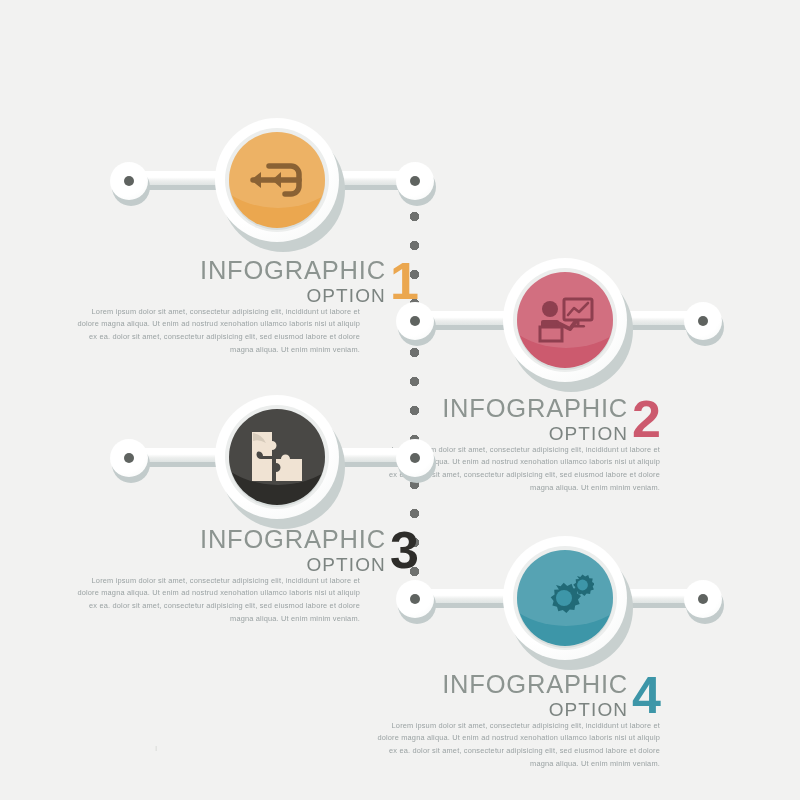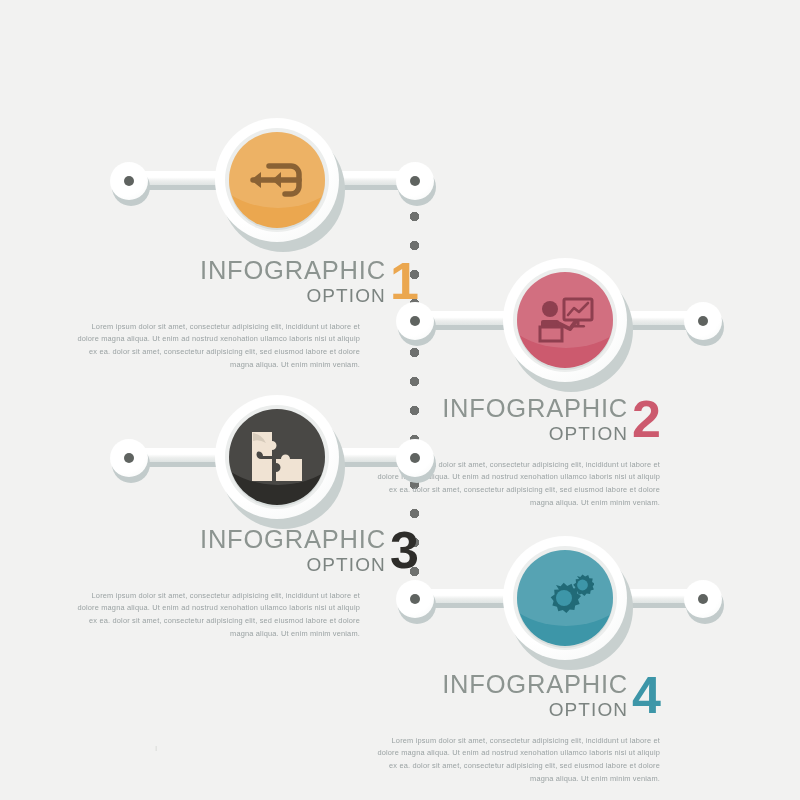--- a/index.html
+++ b/index.html
@@ -178,21 +178,21 @@
     margin-top: 2px;
   }
   .caption .t-num {
     font-size: 52px;
     font-weight: 700;
     line-height: 0.88;
     margin-left: 4px;
     letter-spacing: -1px;
   }
   .caption .body {
-    margin-top: 16px;
+    margin-top: 1px;
     font-size: 7.4px;
     line-height: 1.72;
     color: #9aa2a3;
     letter-spacing: 0.18px;
   }
   .caption.align-left .body { text-align: right; }
   .caption.align-right .body { text-align: right; }
 
   .tiny-mark {
     position: absolute;

